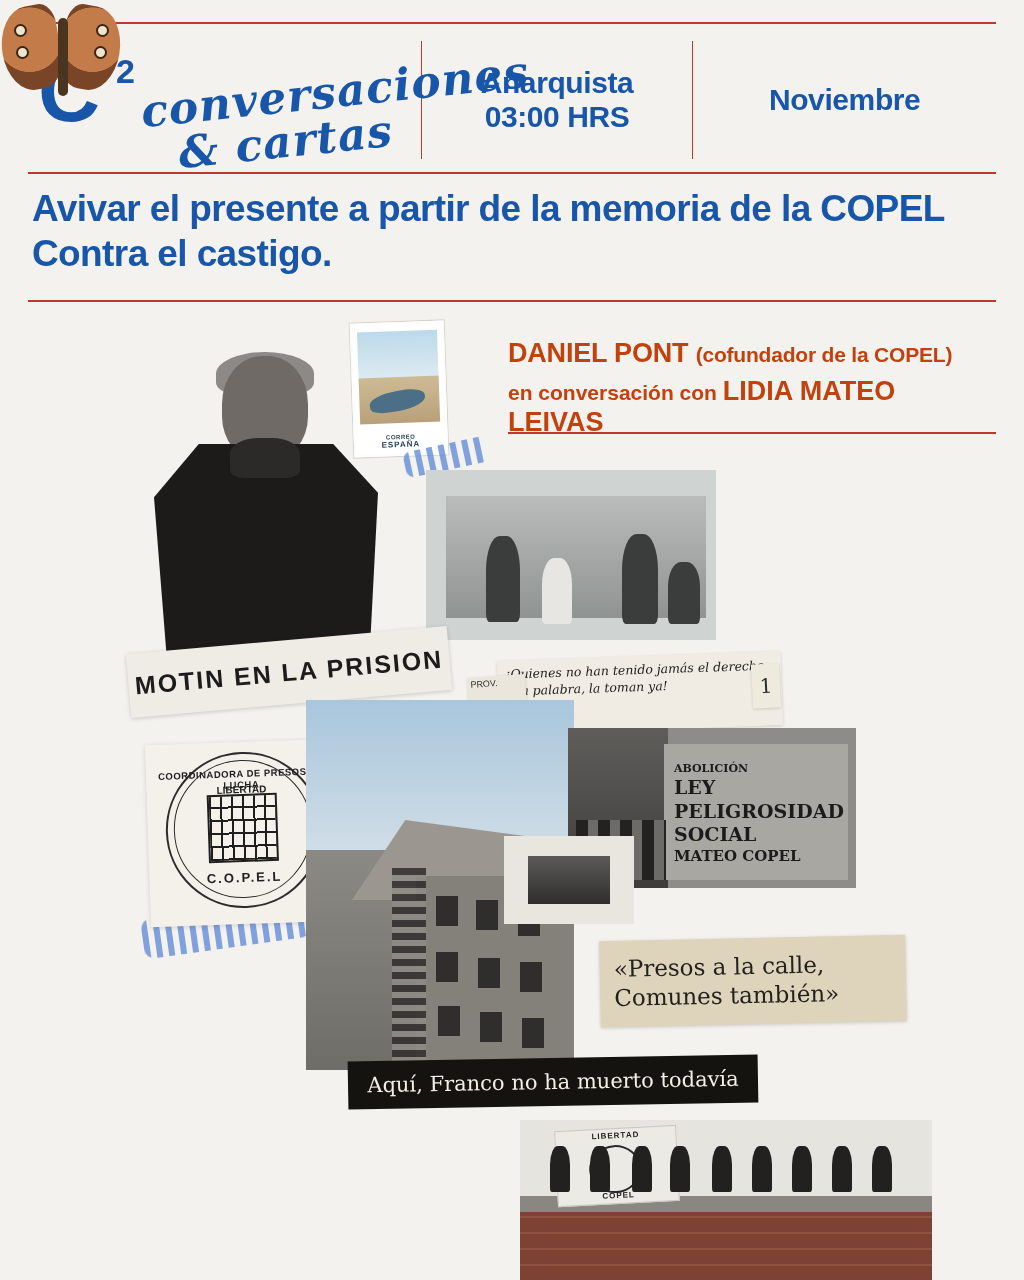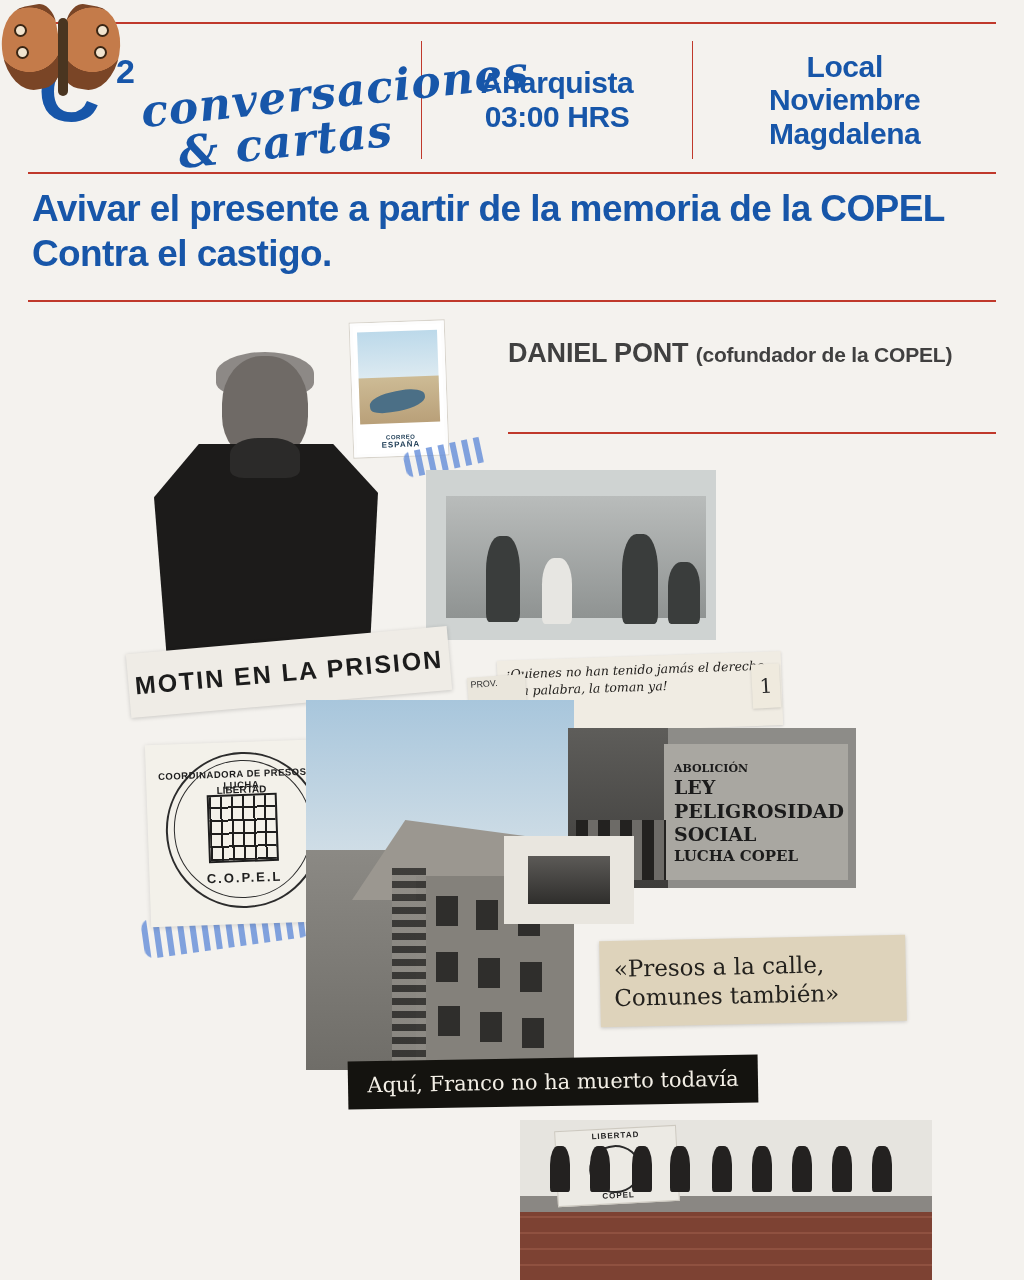--- a/index.html
+++ b/index.html
@@ -132,21 +132,21 @@
     height: 2px;
     background: #c0392b;
   }
 
   
   .speakers {
     position: absolute;
     left: 508px;
     right: 28px;
     top: 338px;
-    color: #404040;
+    color: #c2410c;
     text-align: left;
   }
   .sp-line1 { font-size: 27px; font-weight: bold; letter-spacing: -0.2px;}
   .sp-line1 .sub { font-size: 21px; font-weight: bold; }
   .sp-line2 { font-size: 21px; font-weight: bold; margin-top: 7px; }
   .sp-line2 .big { font-size: 27px; }
   .speakers-rule {
     position: absolute;
     left: 508px;
     right: 28px;
@@ -485,39 +485,41 @@
     <div class="vdivider"></div>
 
     <div class="hdr-block hdr-date">
       <div>Anarquista</div>
       <div>03:00 HRS</div>
     </div>
 
     <div class="vdivider"></div>
 
     <div class="hdr-block hdr-place">
-      <div>Local</div>
       <div>Noviembre</div>
-      <div>Magdalena</div>
     </div>
   </div>
 
   <div class="title-rule-top"></div>
 
   <div class="title">
     <div>Avivar el presente a partir de la memoria de la COPEL</div>
     <div>Contra el castigo.</div>
   </div>
 
   <div class="title-rule-bottom"></div>
 
   <div class="speakers">
     <div class="sp-line1">
       <span>DANIEL PONT</span>
       <span class="sub">(cofundador de la COPEL)</span>
+    </div>
+    <div class="sp-line2">
+      <span>en conversación con</span>
+      <span class="big">LIDIA MATEO LEIVAS</span>
     </div>
   </div>
   <div class="speakers-rule"></div>
 
   <div class="collage">
 
     <div class="photo stamp">
       <div class="sky"></div>
       <div class="land"></div>
       <div class="fish"></div>
@@ -580,21 +582,21 @@
       <div class="win" style="left:174px; top:312px;"></div>
       <div class="win" style="left:216px; top:318px;"></div>
     </div>
 
     <div class="photo mural">
       <div class="street"></div>
       <div class="wall"></div>
       <div class="txt">
         <div class="l1">ABOLICIÓN</div>
         <div class="l2">LEY PELIGROSIDAD SOCIAL</div>
-        <div class="l3">LUCHA COPEL</div>
+        <div class="l3">MATEO COPEL</div>
       </div>
       <div class="ppl"></div>
     </div>
 
     <div class="photo inset">
       <div class="im"></div>
     </div>
 
     <div class="photo presos">
       <div>«Presos a la calle,</div>

